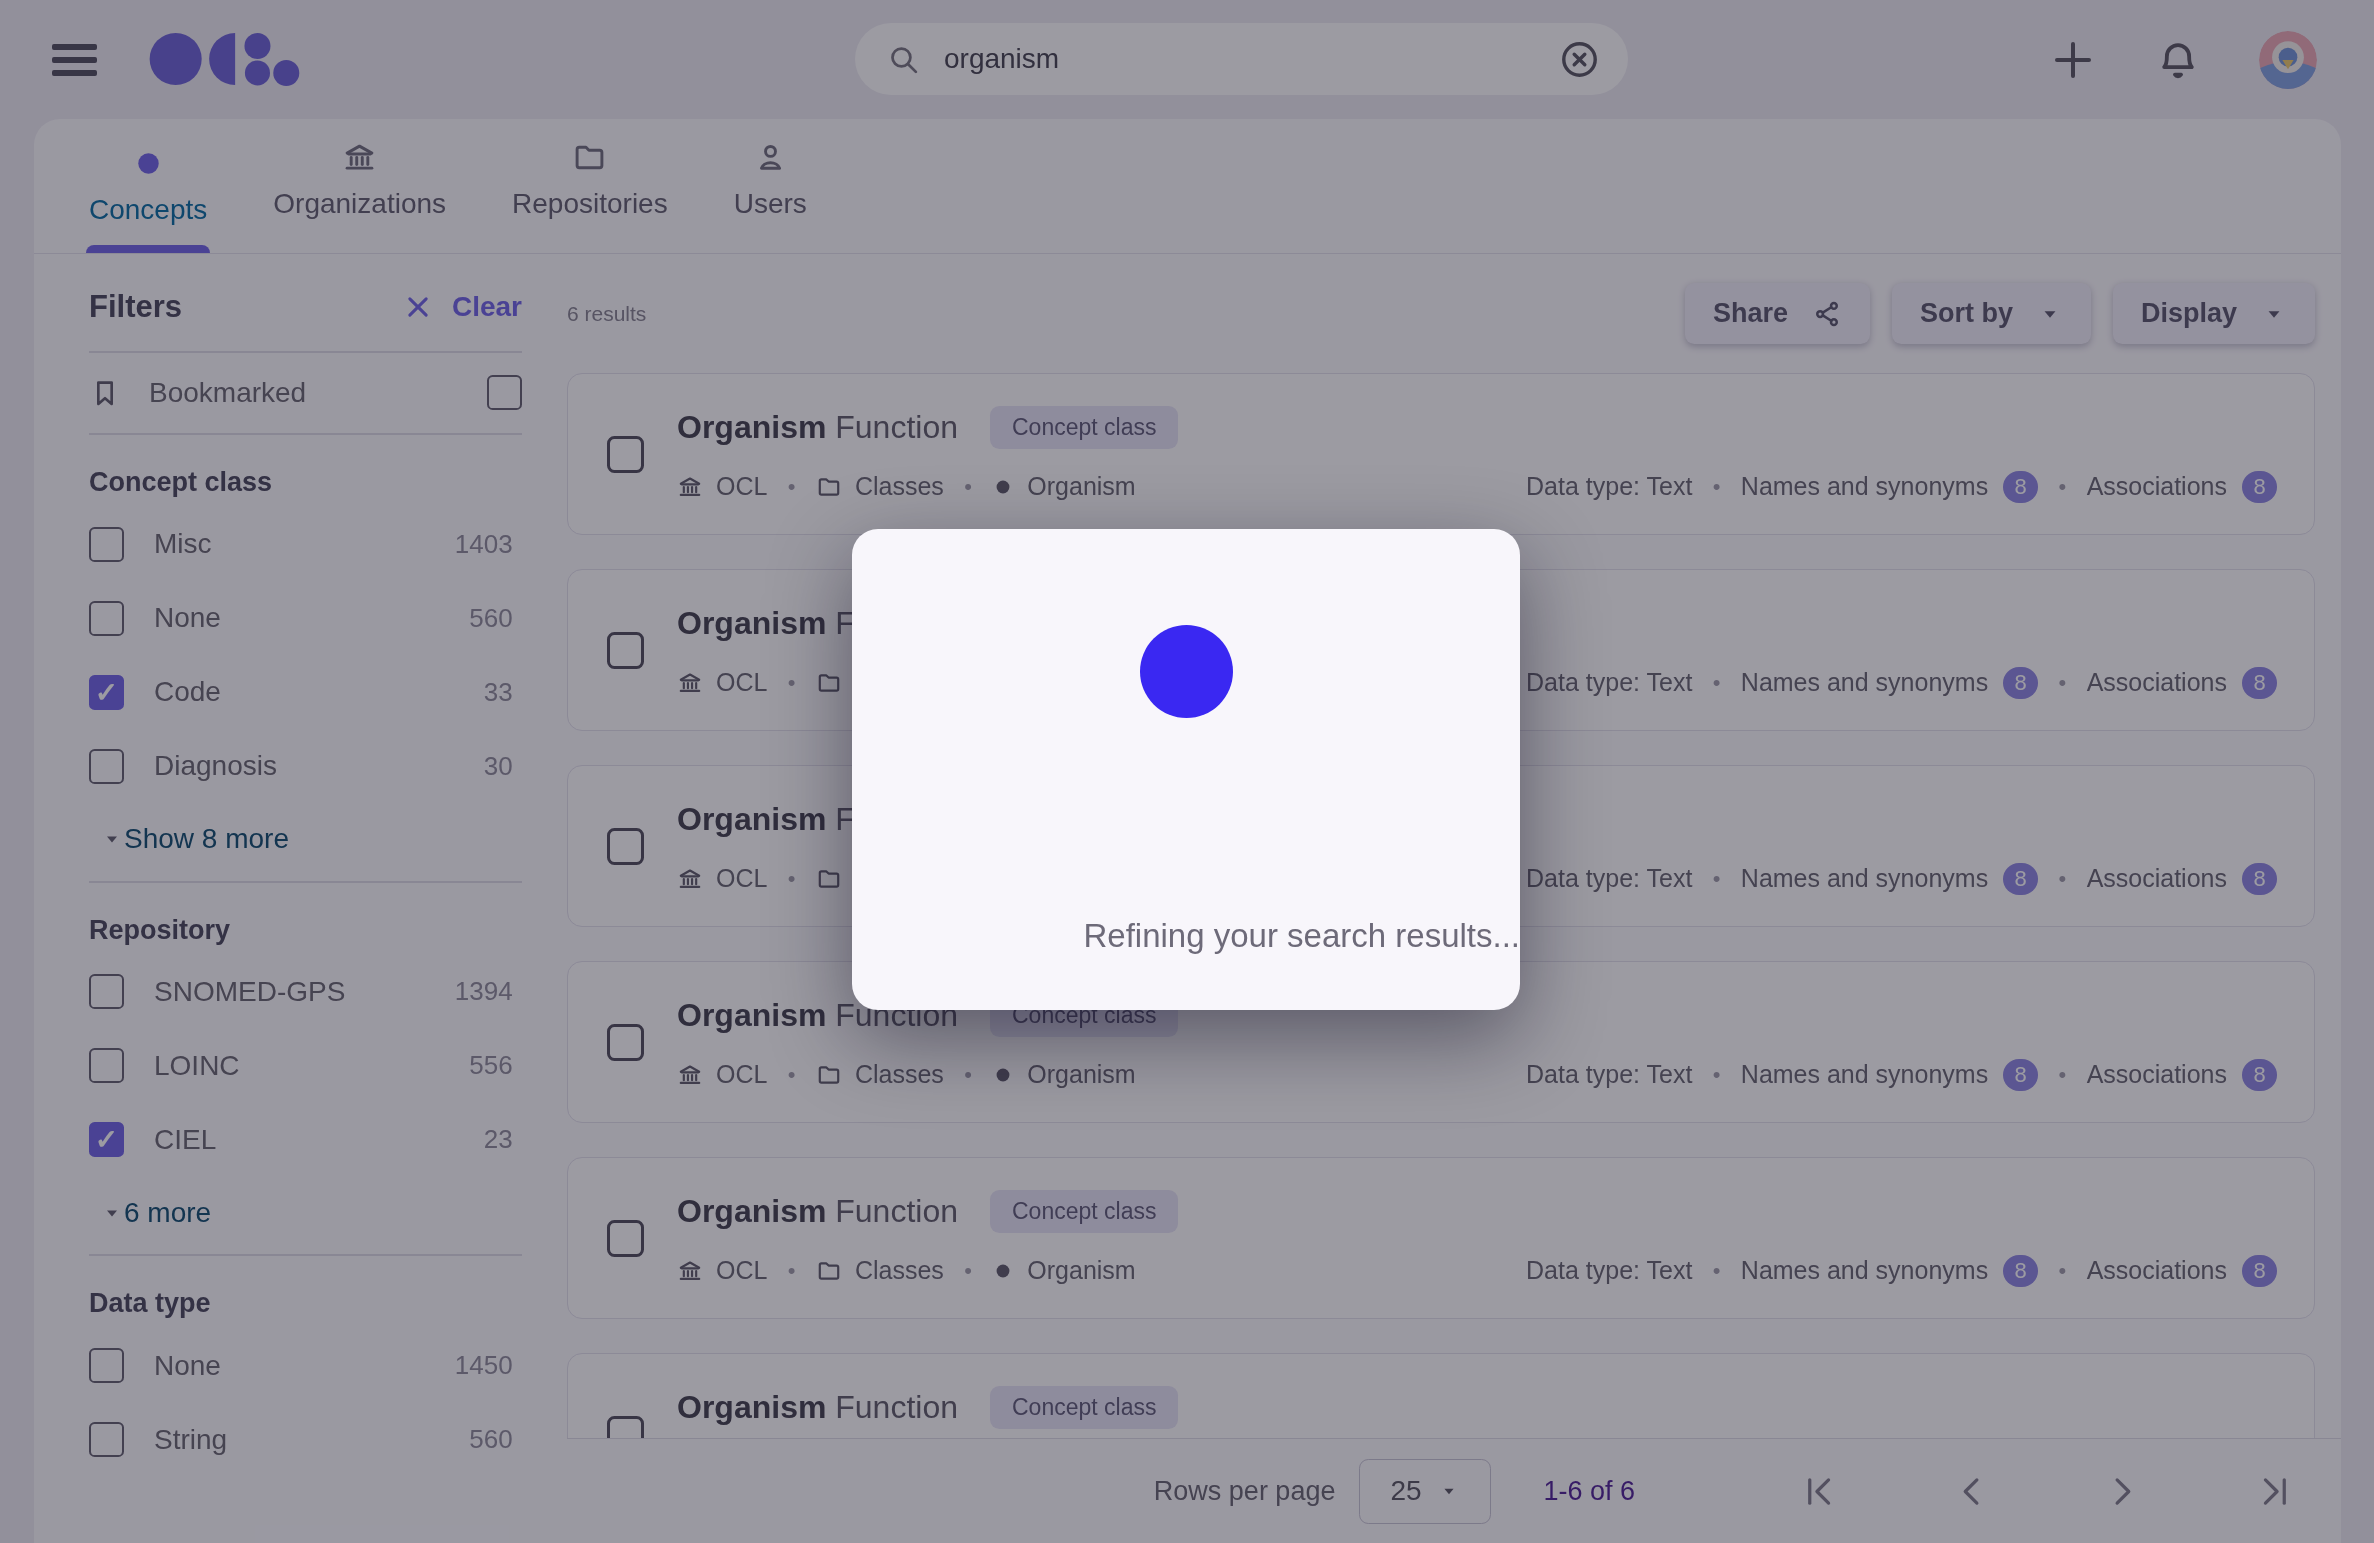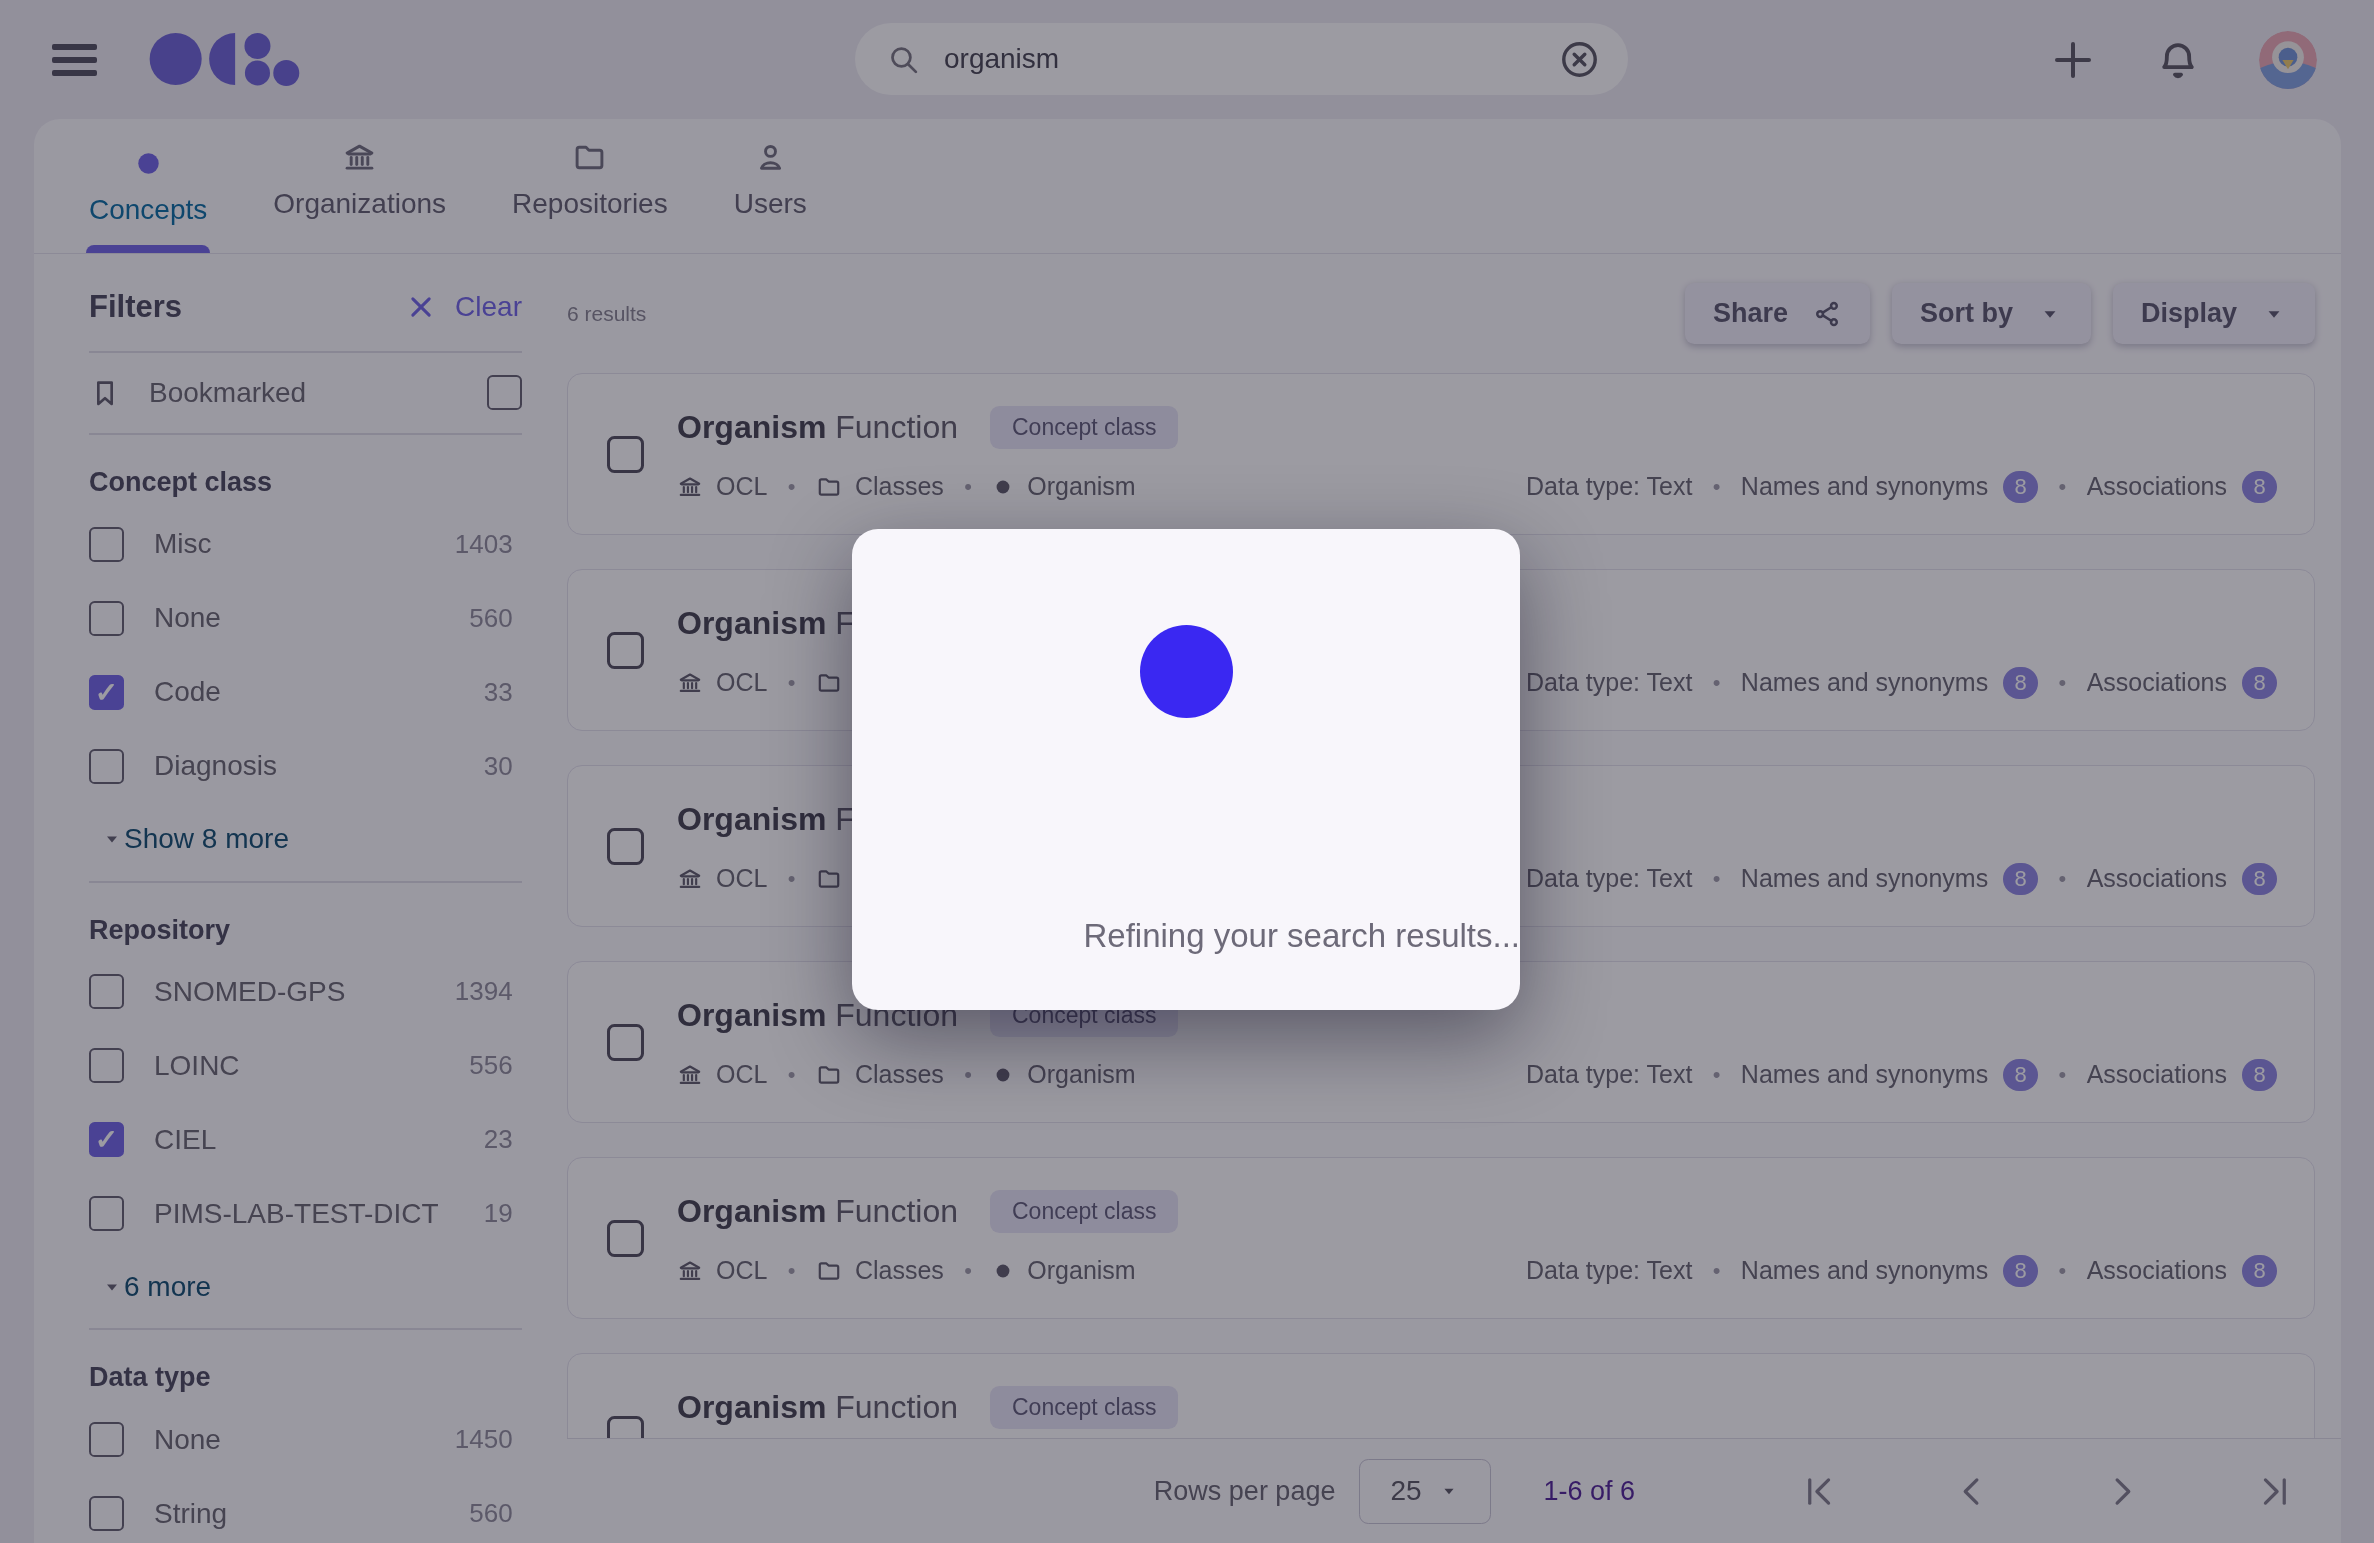--- a/index.html
+++ b/index.html
@@ -35,21 +35,21 @@
   .tab.active .underline { position:absolute; left:30px; right:30px; bottom:0; height:8.3px; background:#6e61e6; border-radius:8.3px 8.3px 0 0; }
 
   
   .contentrow { position:absolute; left:0; right:0; top:135px; bottom:0; }
 
   
   .sidebar { position:absolute; left:55px; top:0; width:433px; bottom:0; }
   .fhead { margin-top:35px; display:flex; align-items:center; justify-content:space-between; }
   .ftitle { font-size:31px; font-weight:700; color:#46445a; }
   .fclear { display:flex; align-items:center; gap:20.4px; cursor:pointer; color:#6e61e6; }
-  .fclear .clabel { font-size:28px; font-weight:400;text-align:center; }
+  .fclear .clabel { font-size:28px; font-weight:700;text-align:center; }
   .divider { height:1.9px; background:#dddbe7; margin-top:26px; }
   .bkrow { height:80px; display:flex; align-items:center; cursor:pointer; color:#5b5868; }
   .bkrow .bklabel { font-size:28px; color:#67646f; margin-left:28px; flex:1; }
   .sectitle { font-size:27px; font-weight:700; color:#46445a; margin:32px 0 9.3px 0; }
   .frow { height:74px; display:flex; align-items:center; cursor:pointer; }
   .cb { width:35px; height:35px; border:2.8px solid #615e6e; border-radius:5.6px; flex:0 0 auto; position:relative; background:transparent; }
   .cb.checked { background:#6e61e6; border-color:#6e61e6; }
   .cb.checked::after { content:"✓"; position:absolute; left:0; top:0; right:0; bottom:0; display:flex; align-items:center; justify-content:center; color:#fff; font-size:28px; font-weight:700; }
   .frow .flabel { font-size:28px; color:#67646f; margin-left:30px; flex:1; }
   .frow .fcount { font-size:26px; color:#8d8a9a; margin-right:9.3px; }
@@ -250,25 +250,20 @@
         </div>
         <div class="frow">
           <span class="cb"></span>
           <span class="flabel">LOINC</span>
           <span class="fcount">556</span>
         </div>
         <div class="frow">
           <span class="cb checked"></span>
           <span class="flabel">CIEL</span>
           <span class="fcount">23</span>
-        </div>
-        <div class="frow">
-          <span class="cb"></span>
-          <span class="flabel">PIMS-LAB-TEST-DICT</span>
-          <span class="fcount">19</span>
         </div>
         <div class="morerow">
           <svg class="ic caret" width="24" height="24" viewBox="0 0 24 24">
               <path d="M7 9.5l5 6 5-6z" fill="currentColor" stroke="none"></path>
             </svg>
           <span class="mlabel">6 more</span>
         </div>
         <div class="divider" style="margin-top:5.6px"></div>
 
         <div class="sectitle">Data type</div>

